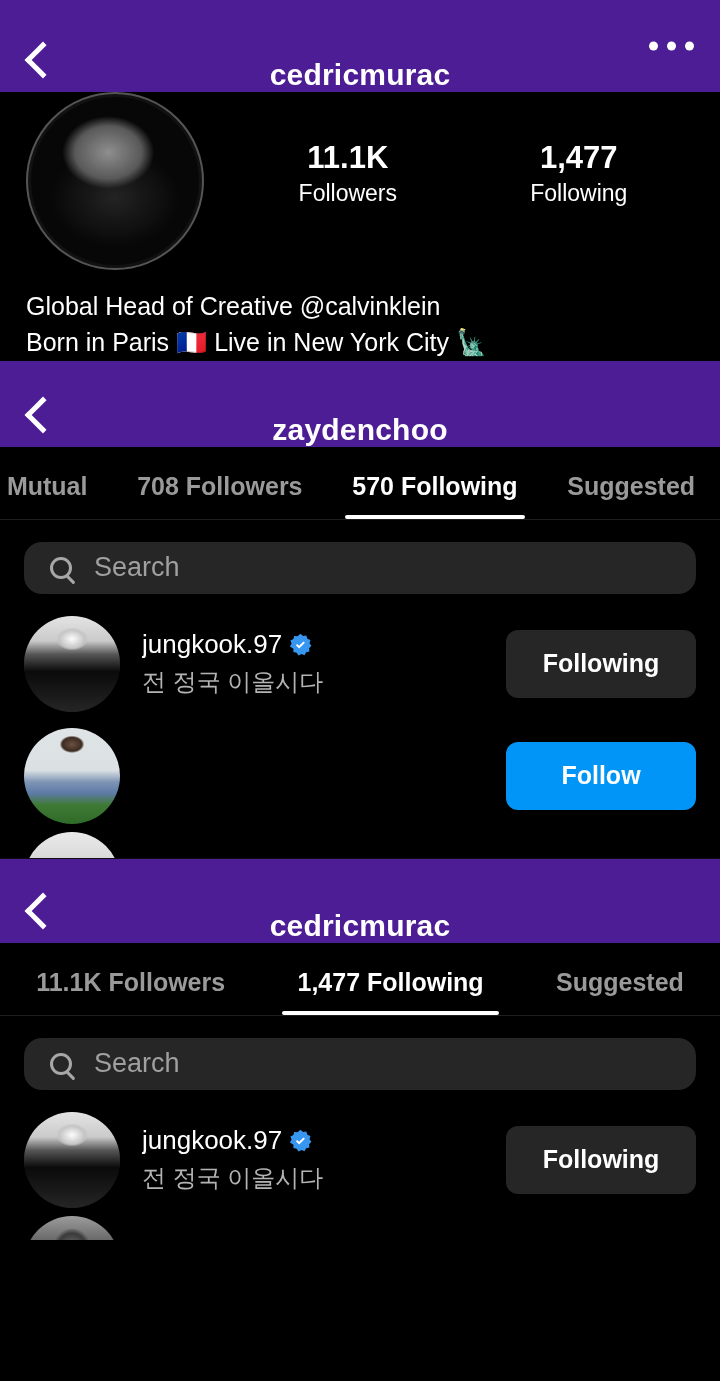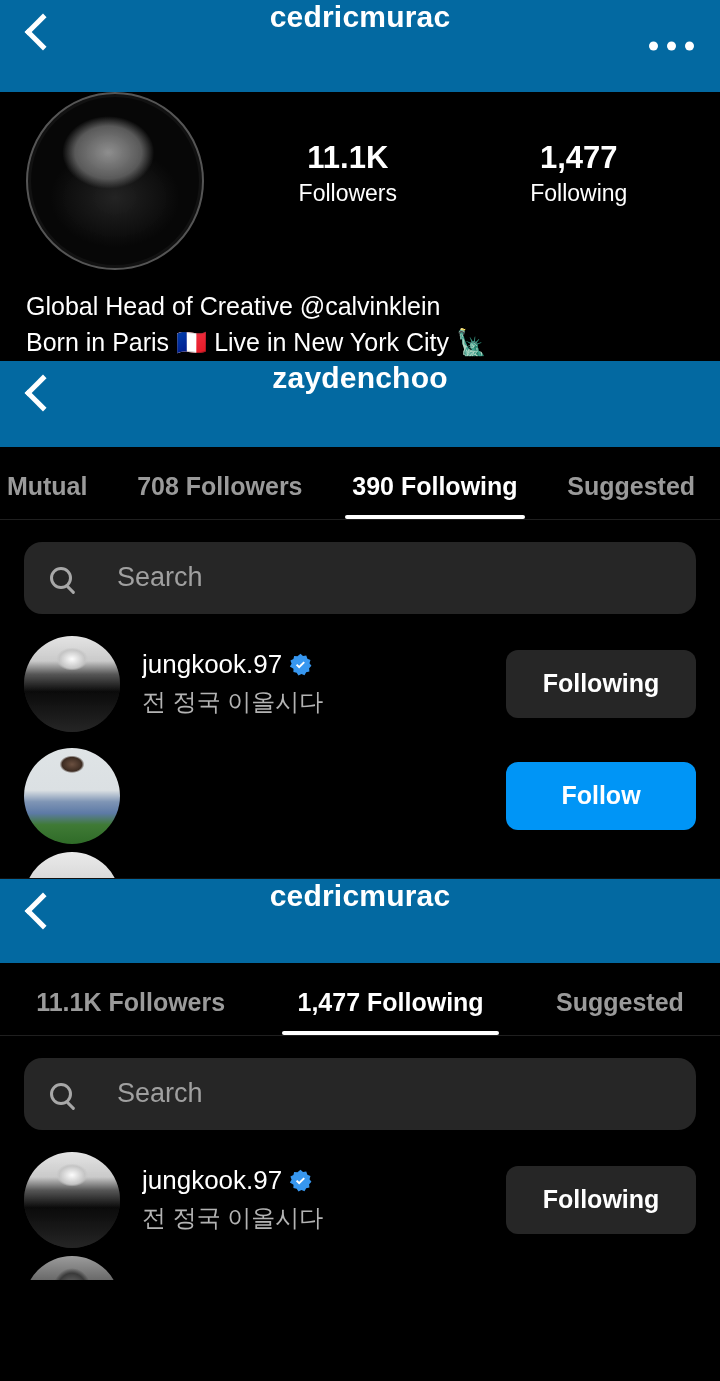--- a/index.html
+++ b/index.html
@@ -8,23 +8,23 @@
     background:#000;
     font-family:"Liberation Sans", sans-serif;
     color:#fff;
     overflow:hidden;
   }
   .screen { width:720px; height:1381px; position:relative; background:#000; }
 
   
   .navbar {
     height:92px;
-    display:flex; align-items:flex-start;
+    display:flex; align-items:flex-end;
     position:relative;
-    background:#0369a1;
+    background:#4c1d95;
     text-decoration:underline;
   }
   .back-btn {
     width:64px; height:64px;
     margin-left:8px;
     display:flex; align-items:center; justify-content:center;
     flex:0 0 auto;
   }
   .chev {
     width:26px; height:26px;
@@ -100,25 +100,24 @@
     content:""; position:absolute;
     left:8%; right:8%; bottom:0;
     height:4px; background:#fff; border-radius:2px;
   }
   .tabs.shift { margin-left:-18px; }
   .hairline { height:1px; background:#1f1f1f; width:100%; }
 
   
   .searchwrap { padding:22px 24px 14px 24px; }
   .searchbar {
-    height:72px; border-radius:18px;
+    height:52px; border-radius:18px;
     background:#262626;
     display:flex; align-items:center;
     padding:0 26px;
-    gap:23px;
   }
   .mag {
     width:22px; height:22px;
     border:3px solid #a8a8a8; border-radius:50%;
     position:relative; flex:0 0 auto;
   }
   .mag:after {
     content:""; position:absolute;
     width:3px; height:11px; background:#a8a8a8;
     right:-3px; bottom:-9px;
@@ -241,21 +240,21 @@
   <div class="navbar" style="height:86px;">
     <div class="back-btn">
       <div class="chev"></div>
     </div>
     <div class="nav-title">zaydenchoo</div>
   </div>
 
   <div class="tabs shift">
     <div class="tab">Mutual</div>
     <div class="tab">708 Followers</div>
-    <div class="tab active">390 Following</div>
+    <div class="tab active">570 Following</div>
     <div class="tab">Suggested</div>
   </div>
   <div class="hairline"></div>
 
   <div class="searchwrap">
     <div class="searchbar">
       <span class="mag"></span>
       <span class="search-ph">Search</span>
     </div>
   </div>

